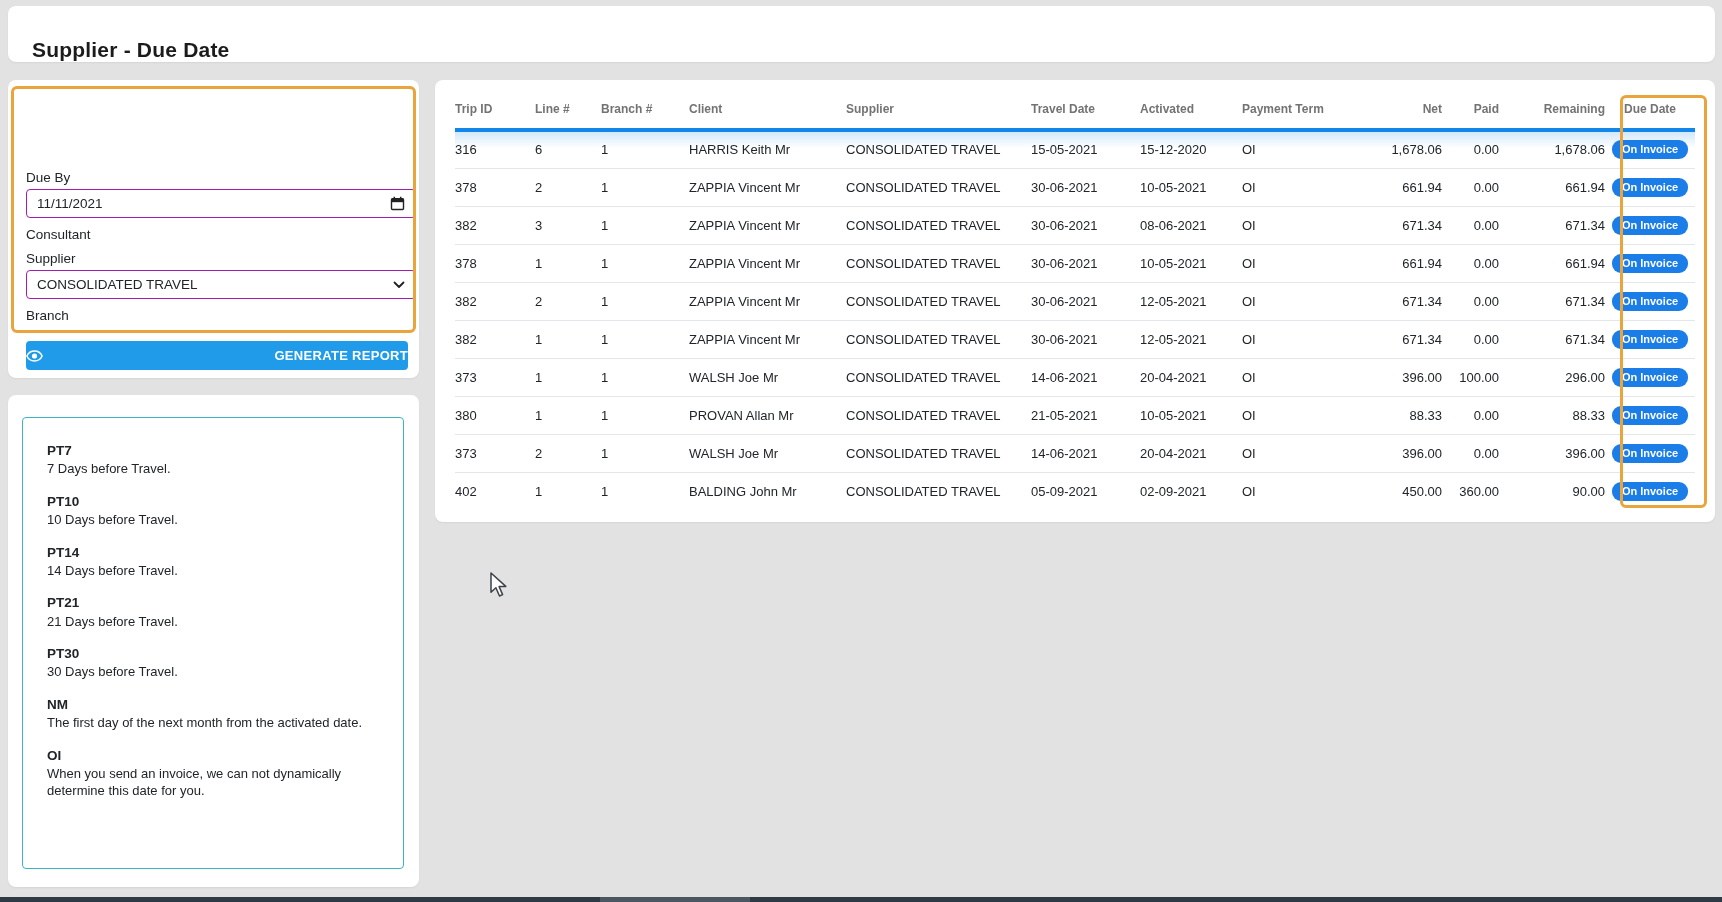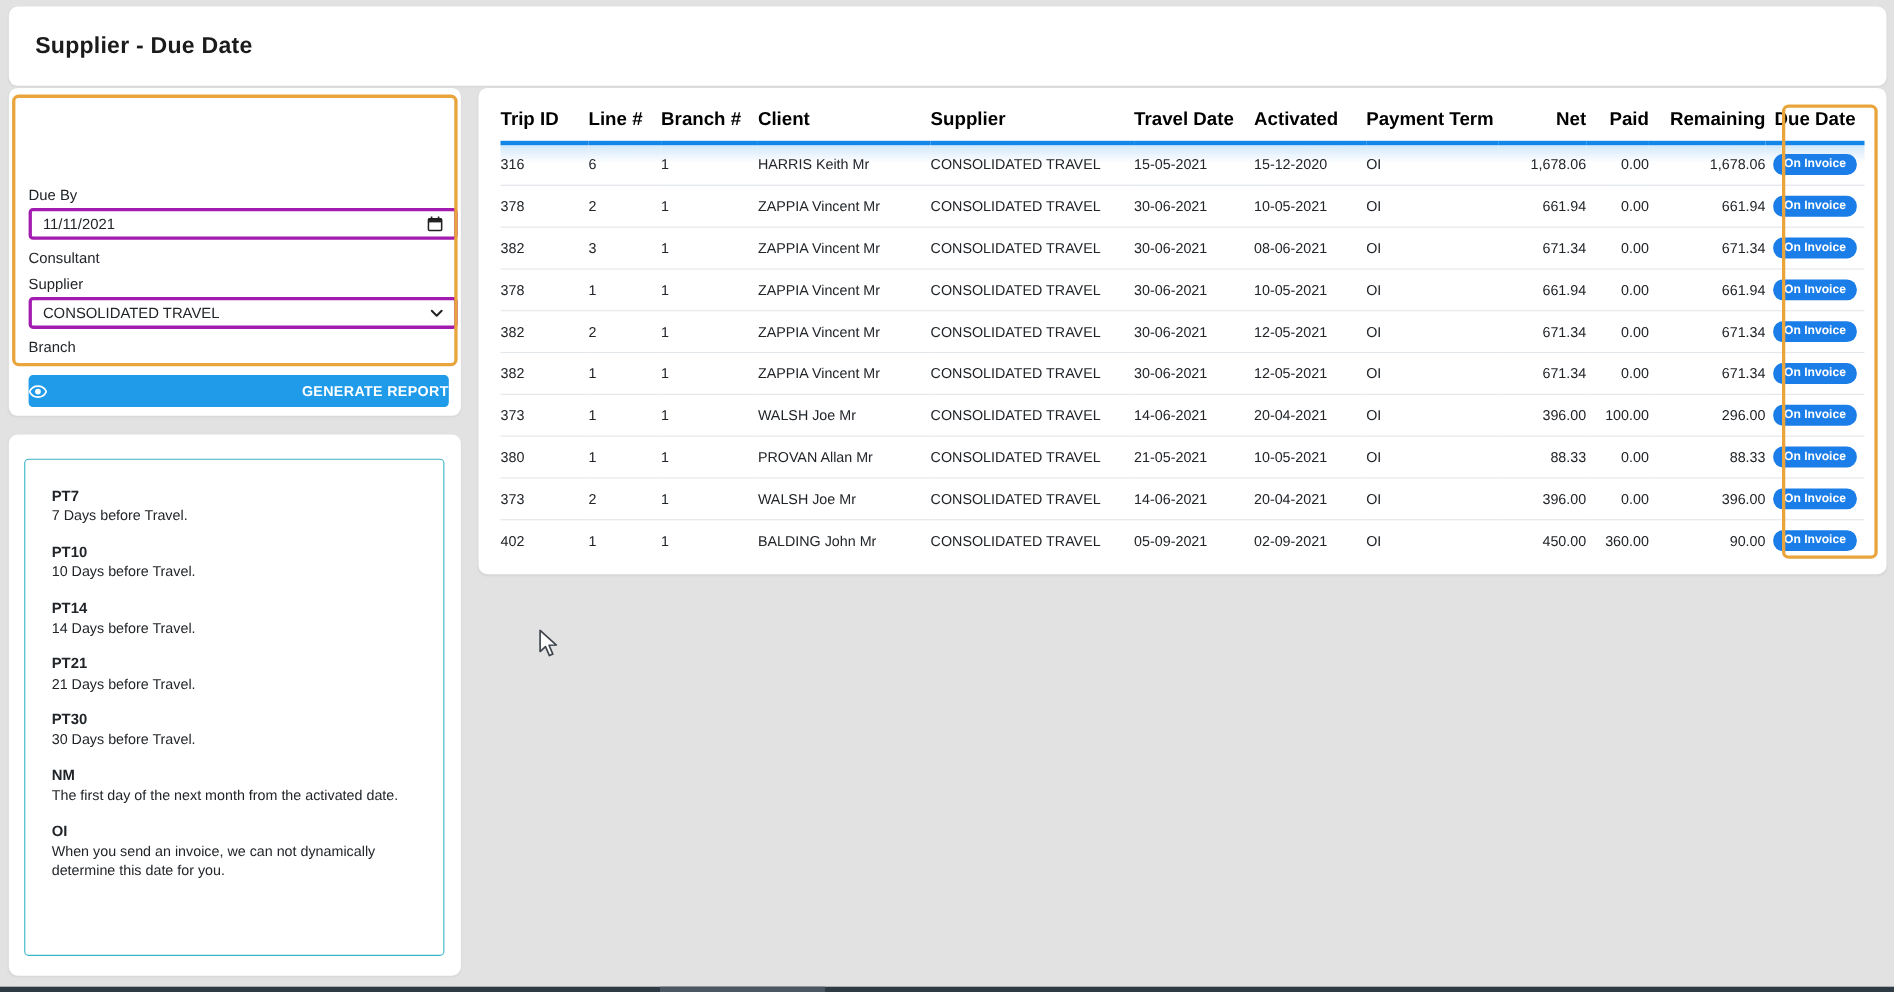--- a/index.html
+++ b/index.html
@@ -7,32 +7,32 @@
   body {
     font-family: "Liberation Sans", "DejaVu Sans", sans-serif;
     background:#e2e2e2;
     position:relative;
     overflow:hidden;
     color:#212529;
   }
   .card { position:absolute; background:#fff; border-radius:8px; box-shadow:0 1px 2px rgba(0,0,0,0.06); }
 
   
-  .title-card { left:8px; top:6px; width:1707px; height:72px; display:flex; align-items:center; }
+  .title-card { left:8px; top:6px; width:1707px; height:56px; display:flex; align-items:flex-end; }
   .title-card h1 { font-size:21px; font-weight:600; color:#1b1b1b; margin-left:24px; letter-spacing:0.2px; }
 
   
   .form-card { left:8px; top:80px; width:411px; height:298px; }
   .orange-box { position:absolute; border:3px solid var(--highlight-orange); border-radius:6px; pointer-events:none; }
   .form-highlight { left:11px; top:86px; width:405px; height:247px; }
   .form-fields { position:absolute; left:18px; top:90px; width:390px; }
   .form-fields label { display:block; font-size:13.5px; color:#212529; margin:9px 0 4px 0; }
   .form-fields label:first-child { margin-top:0; }
   .inputbox {
-    width:100%; height:29px; border:3px solid #a21caf; border-radius:4px;
+    width:100%; height:29px; border:1px solid #a21caf; border-radius:4px;
     display:flex; align-items:center; justify-content:space-between;
     padding:0 10px; font-size:13.5px; background:#fff; cursor:pointer;
   }
   .inputbox .val { color:#212529; }
   .generate-btn {
     position:absolute; left:18px; top:261px; width:382px; height:29px;
     background:var(--button-blue); color:#fff; border:none; border-radius:4px;
     font-family:inherit; font-size:13px; font-weight:700; letter-spacing:0.3px;
     display:flex; align-items:center; justify-content:space-between; gap:6px; cursor:pointer;
   }
@@ -46,21 +46,21 @@
   }
   .legend-item { margin-bottom:15px; }
   .legend-term { font-size:13.5px; font-weight:700; line-height:1.35; }
   .legend-desc { font-size:13px; line-height:1.35; }
 
   
   .table-card { left:435px; top:80px; width:1280px; height:442px; padding:10px 20px 0 20px; }
   table { border-collapse:collapse; table-layout:fixed; width:1240px; }
   thead th {
     height:40px; vertical-align:middle; text-align:left;
-    font-size:17px; font-weight:700; color:#000000;
+    font-size:12px; font-weight:700; color:#737373;
     border-bottom:4px solid var(--header-underline-blue);
   }
   tbody td { height:38px; vertical-align:middle; font-size:13px; color:#212529; }
   tbody tr + tr td { border-top:1px solid #e3e6ea; }
   tbody tr:first-child td { background:linear-gradient(180deg, #d2e8fa 0%, rgba(210,232,250,0) 45%); }
   .ta-r { text-align:right !important; }
   .ta-c { text-align:center !important; }
   .badge {
     display:inline-block; background:var(--badge-blue); color:#fff;
     font-size:11px; font-weight:700; padding:3px 10px; border-radius:9px; line-height:13px;

